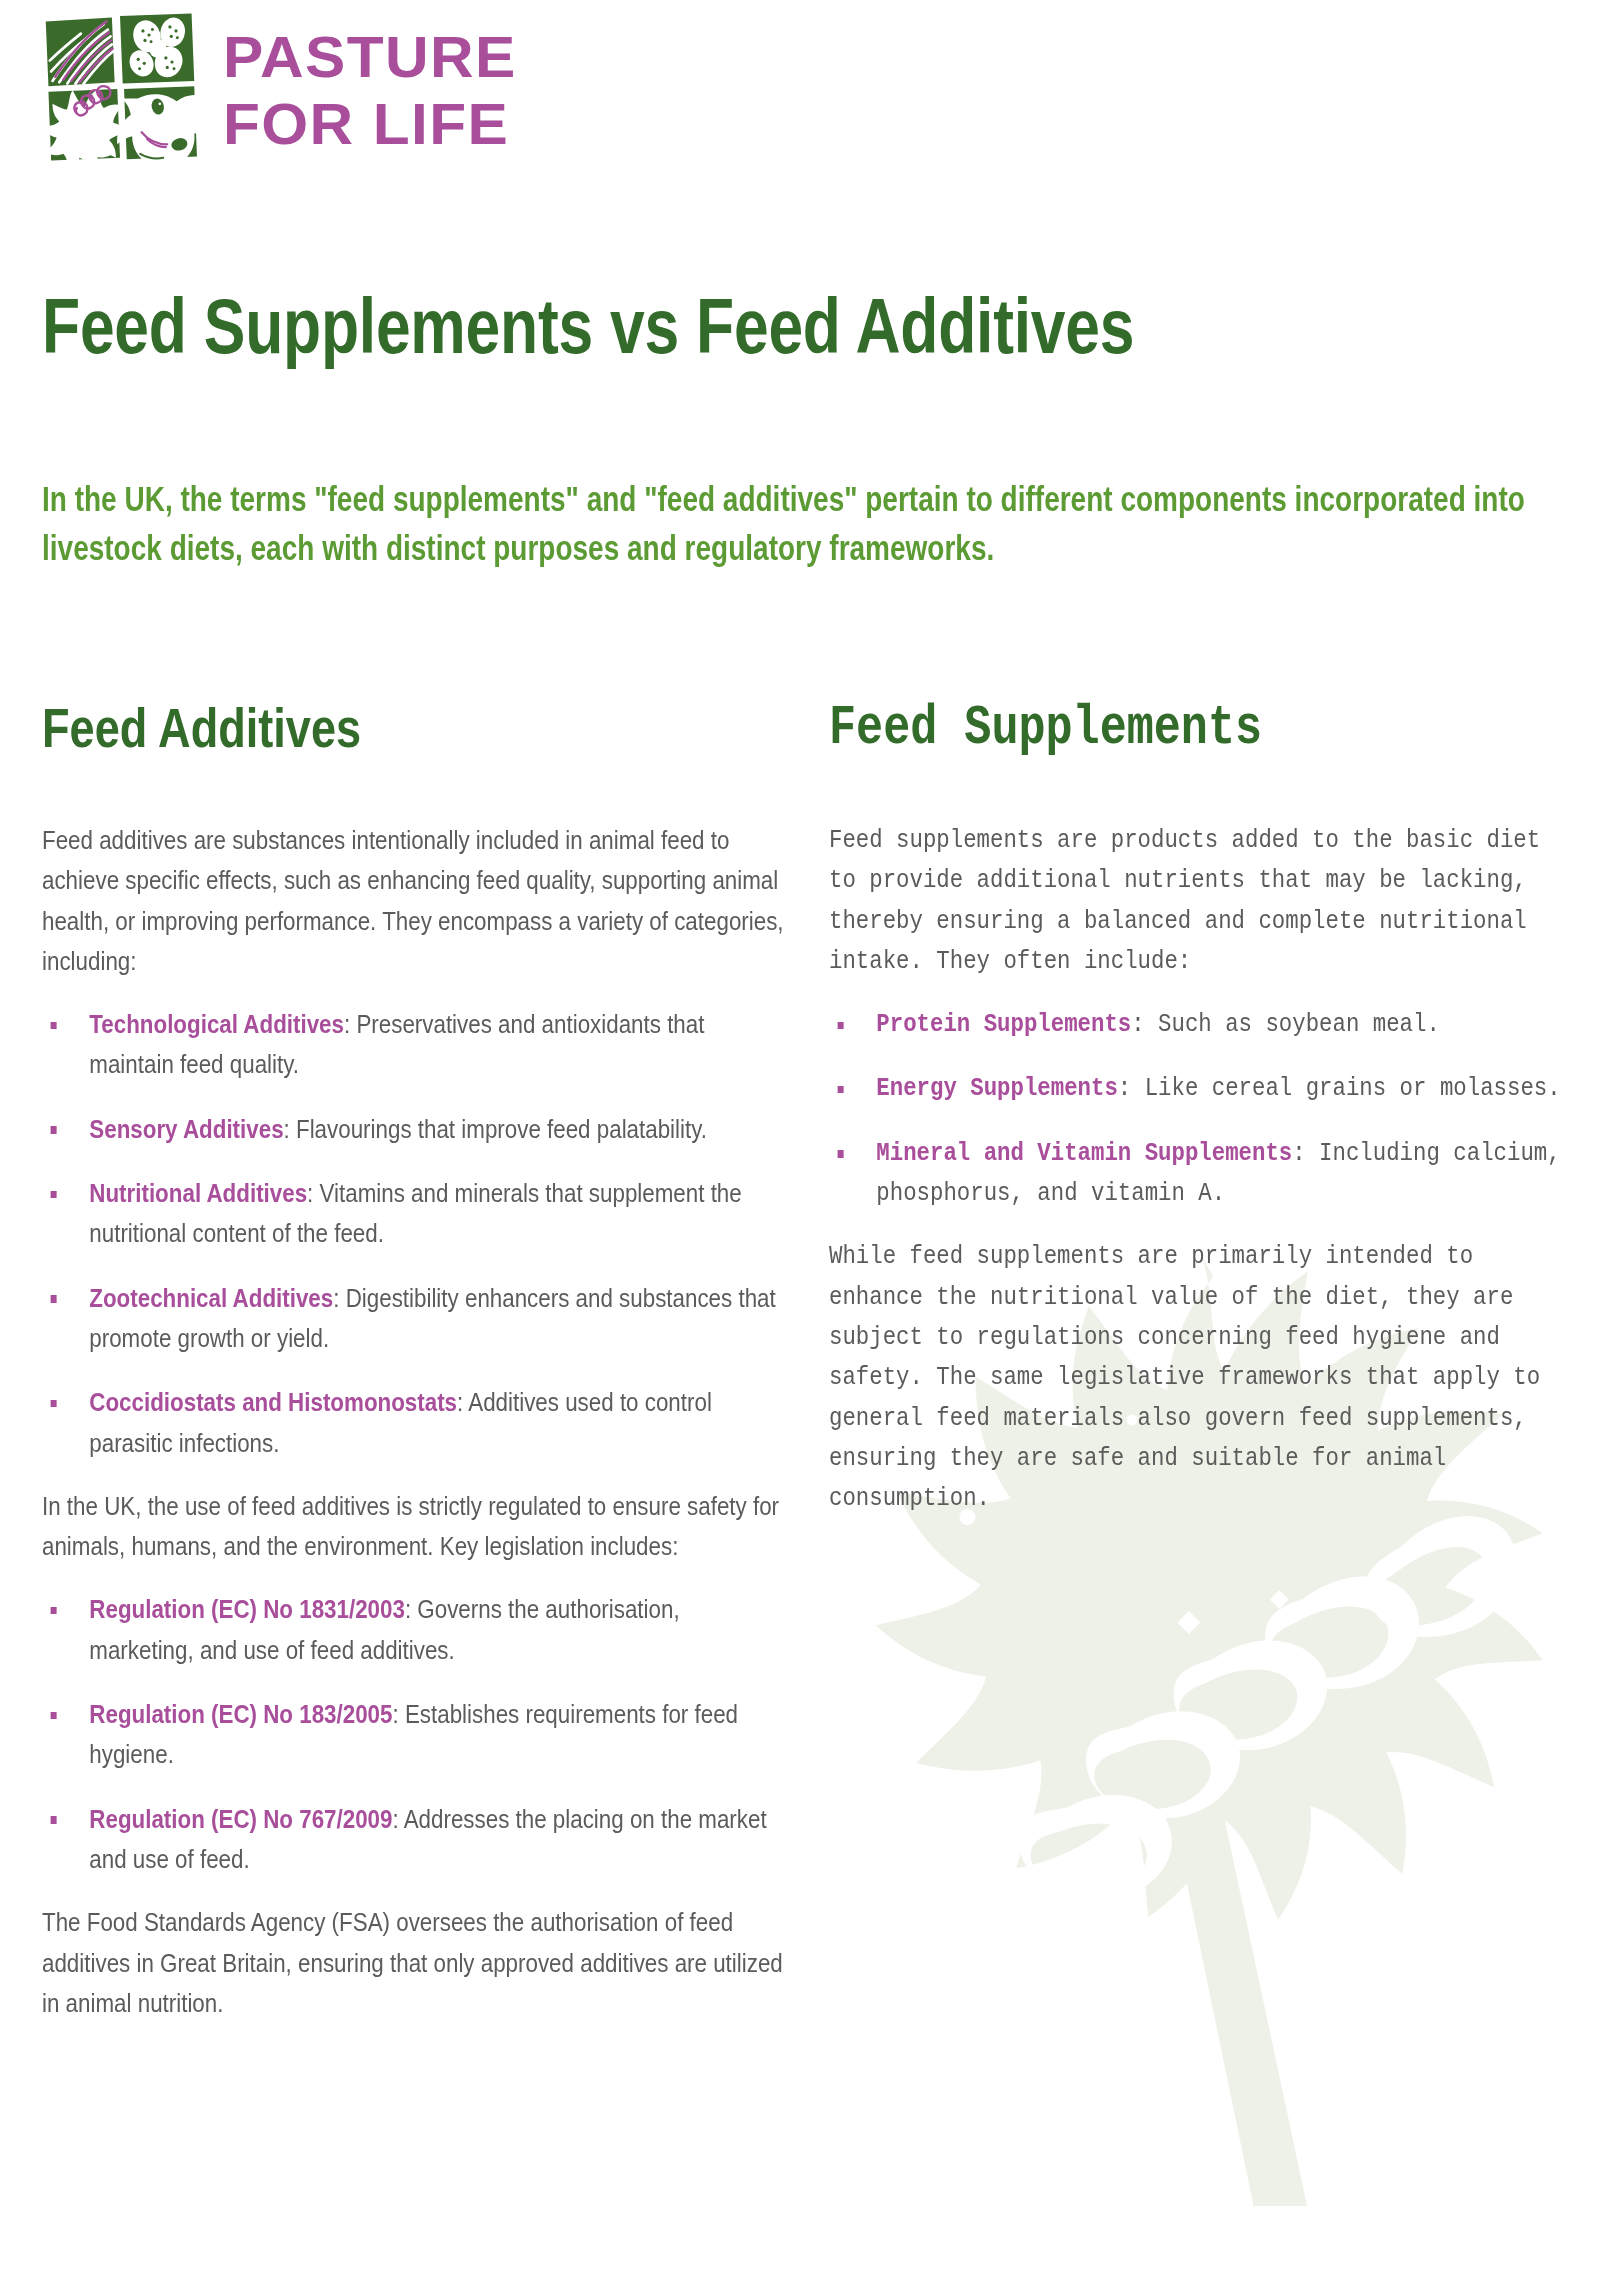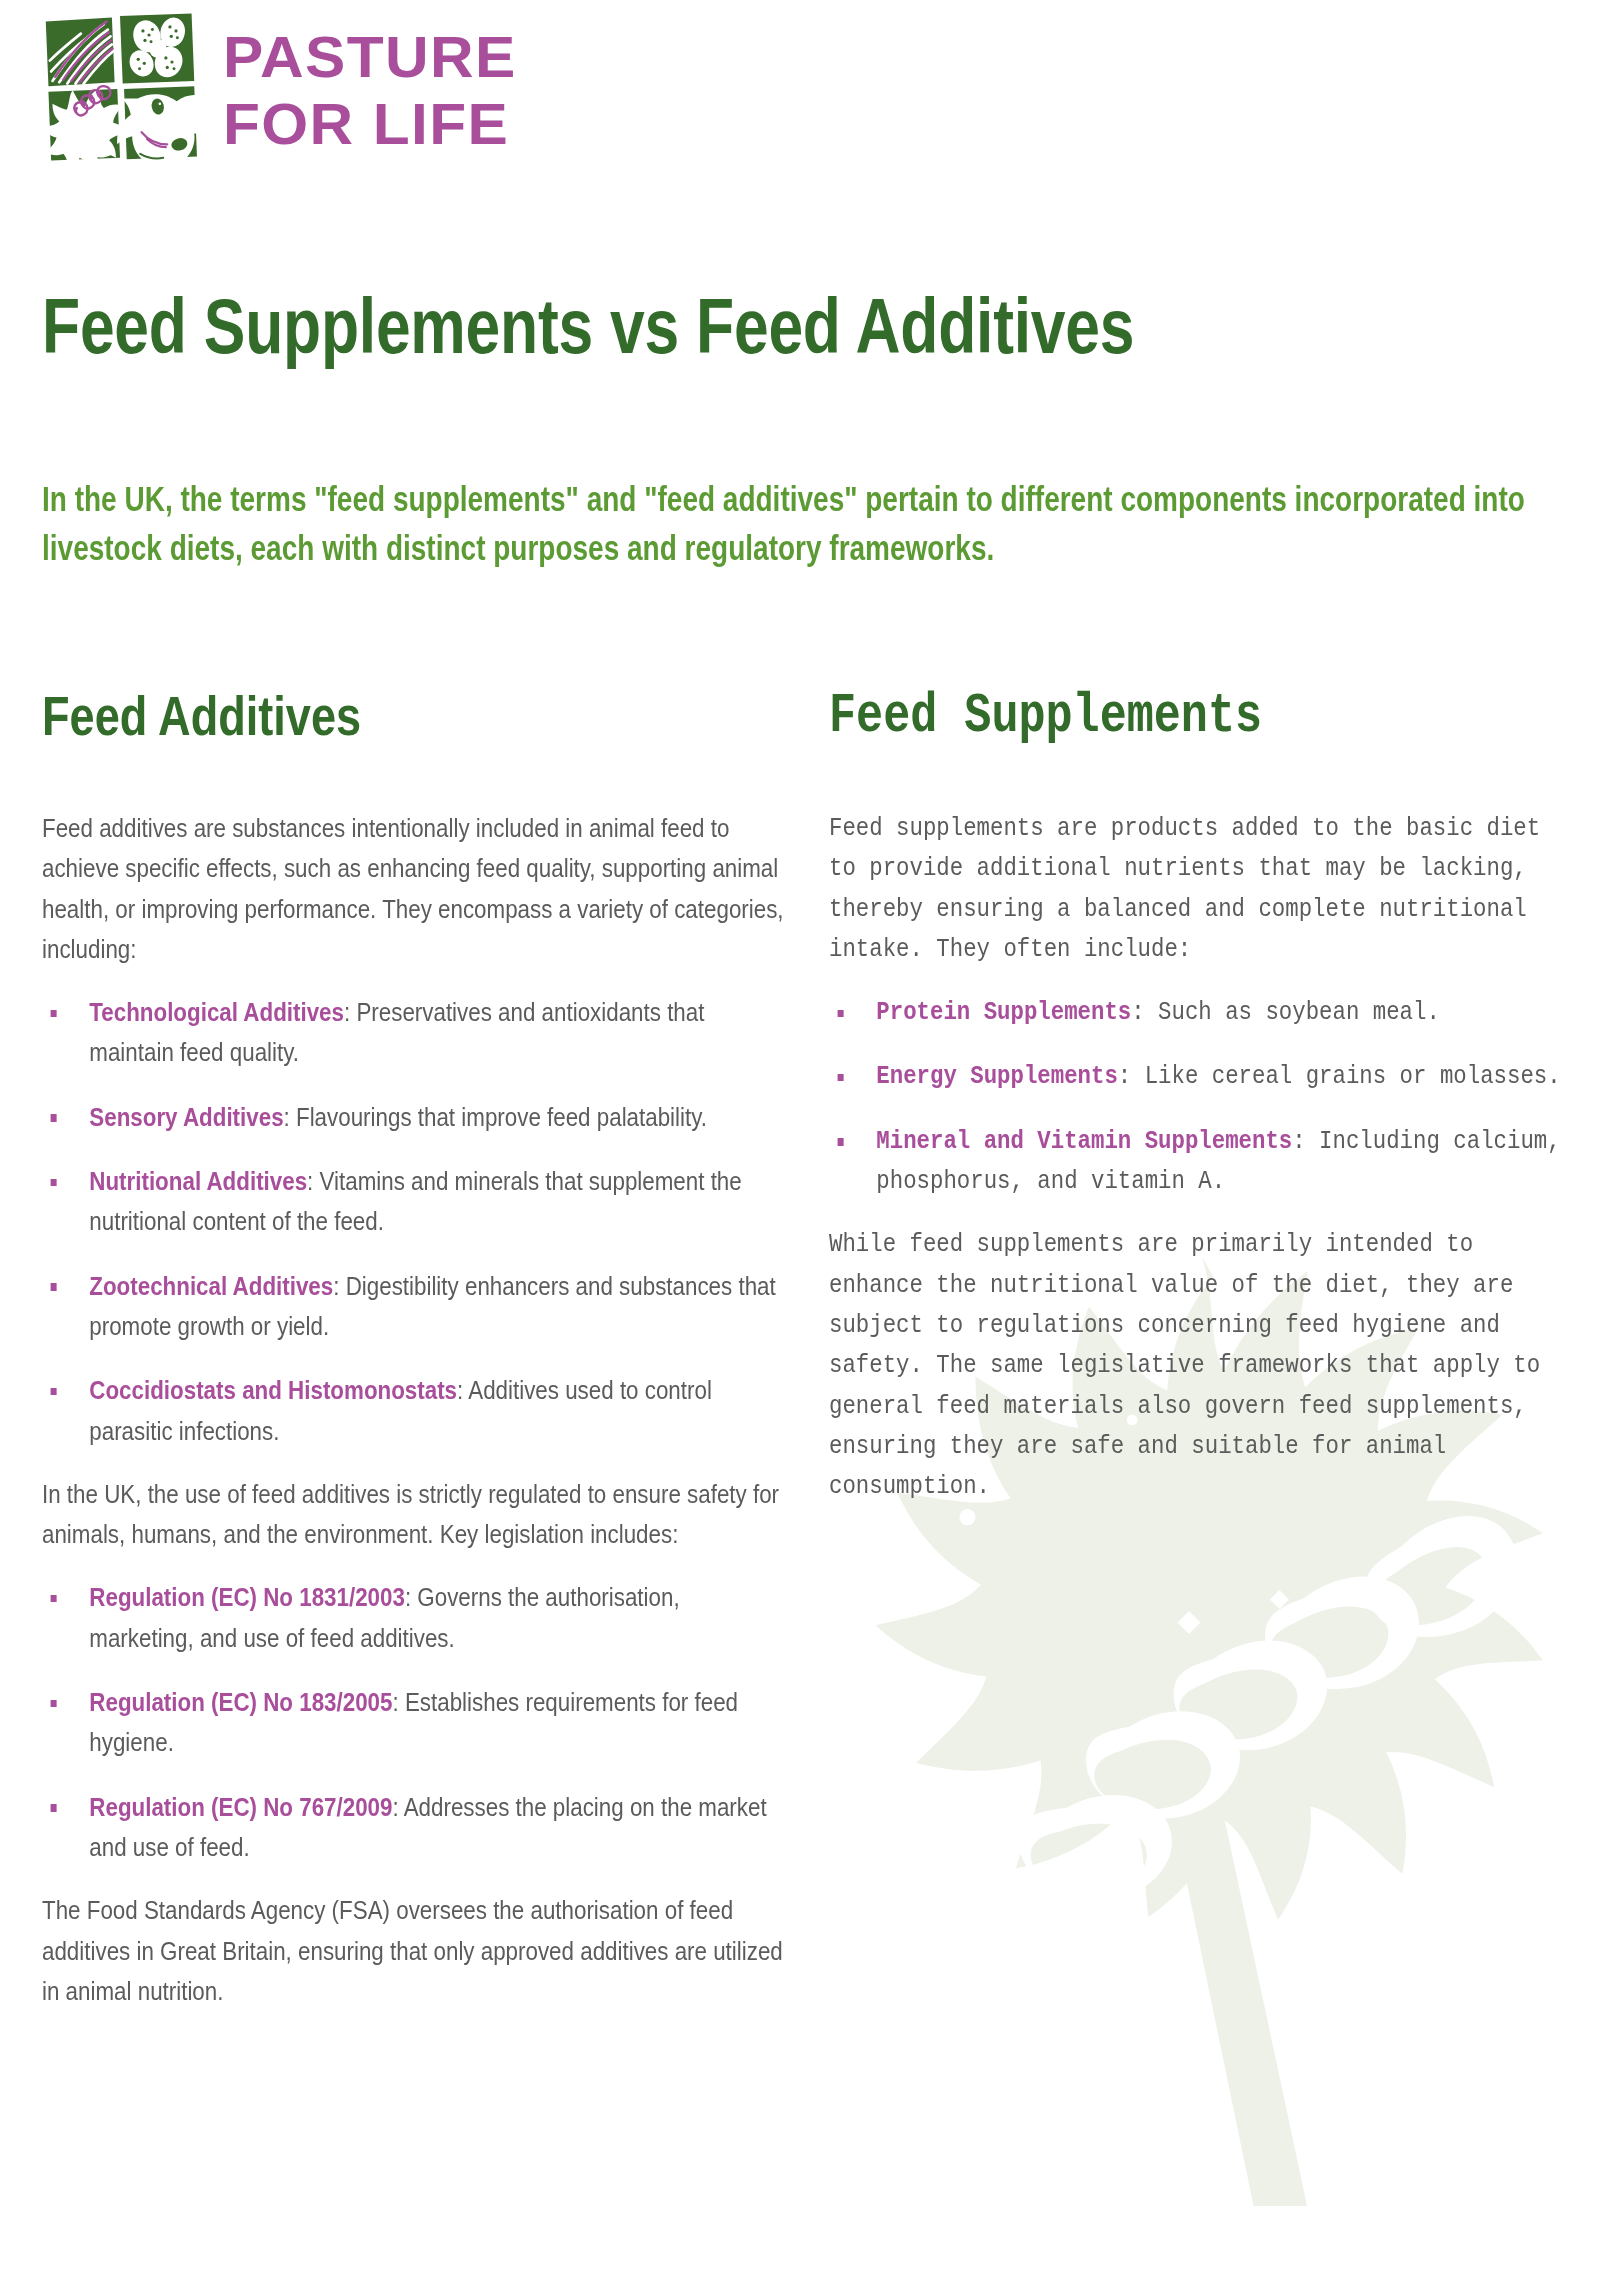--- a/index.html
+++ b/index.html
@@ -76,21 +76,21 @@
   }
 
   .columns {
     position: absolute;
     left: 0;
     top: 689px;
     width: 1618px;
   }
   .col {
     position: absolute;
-    top: 0;
+    top: 12px;
   }
   .col-left  { left: 42px;   width: 743px; }
   .col-right { left: 829px; width: 743px; font-family: Liberation Mono, monospace; }
 
   .col-head {
     font-size: 55px;
     line-height: 1.0;
     font-weight: 700;
     color: #336B2A;
     margin: 0 0 62px 0;

